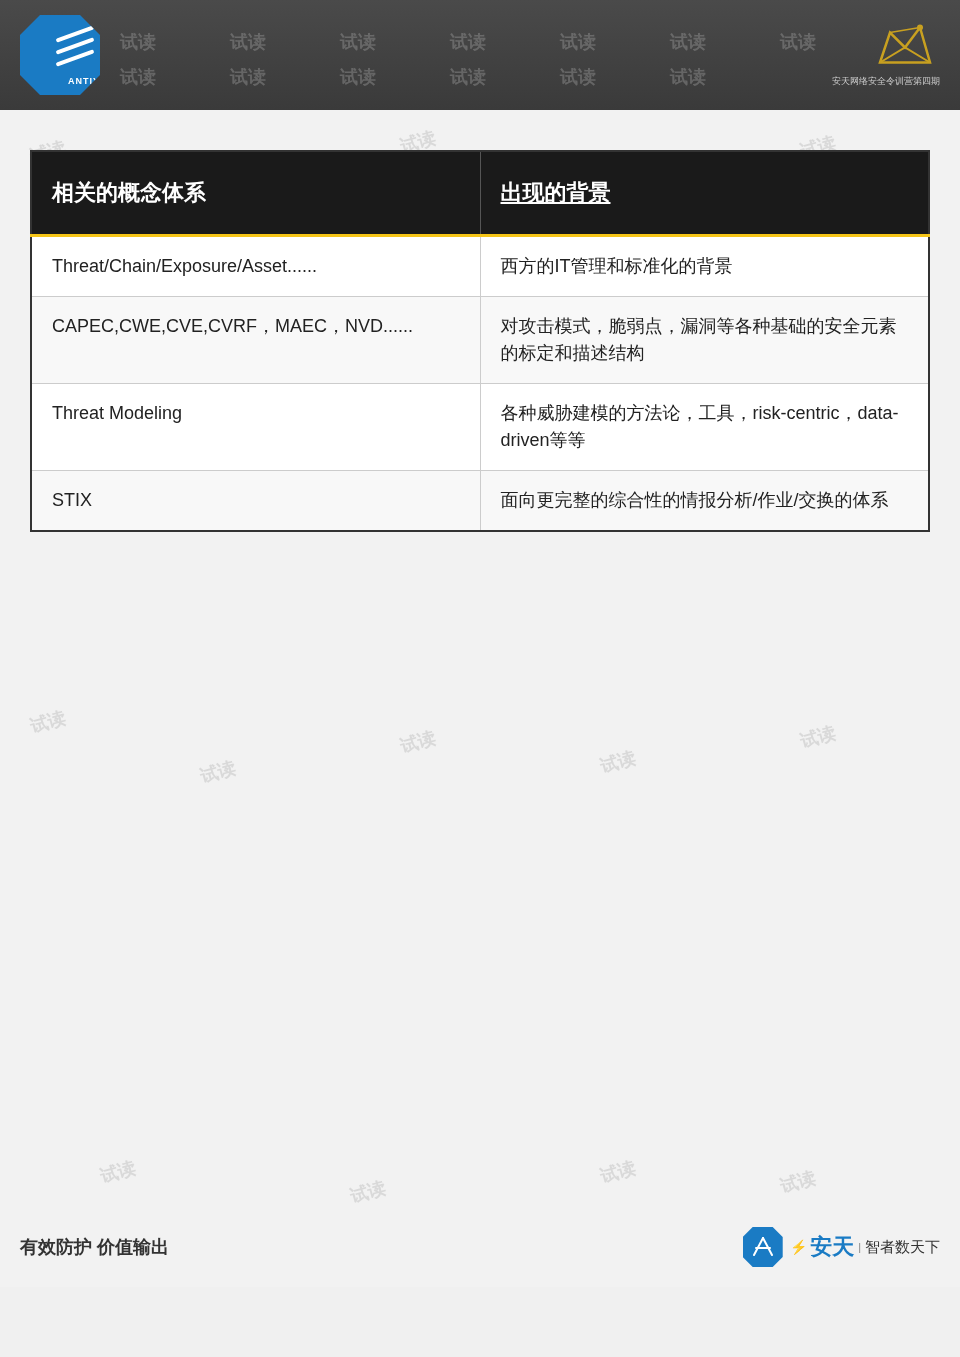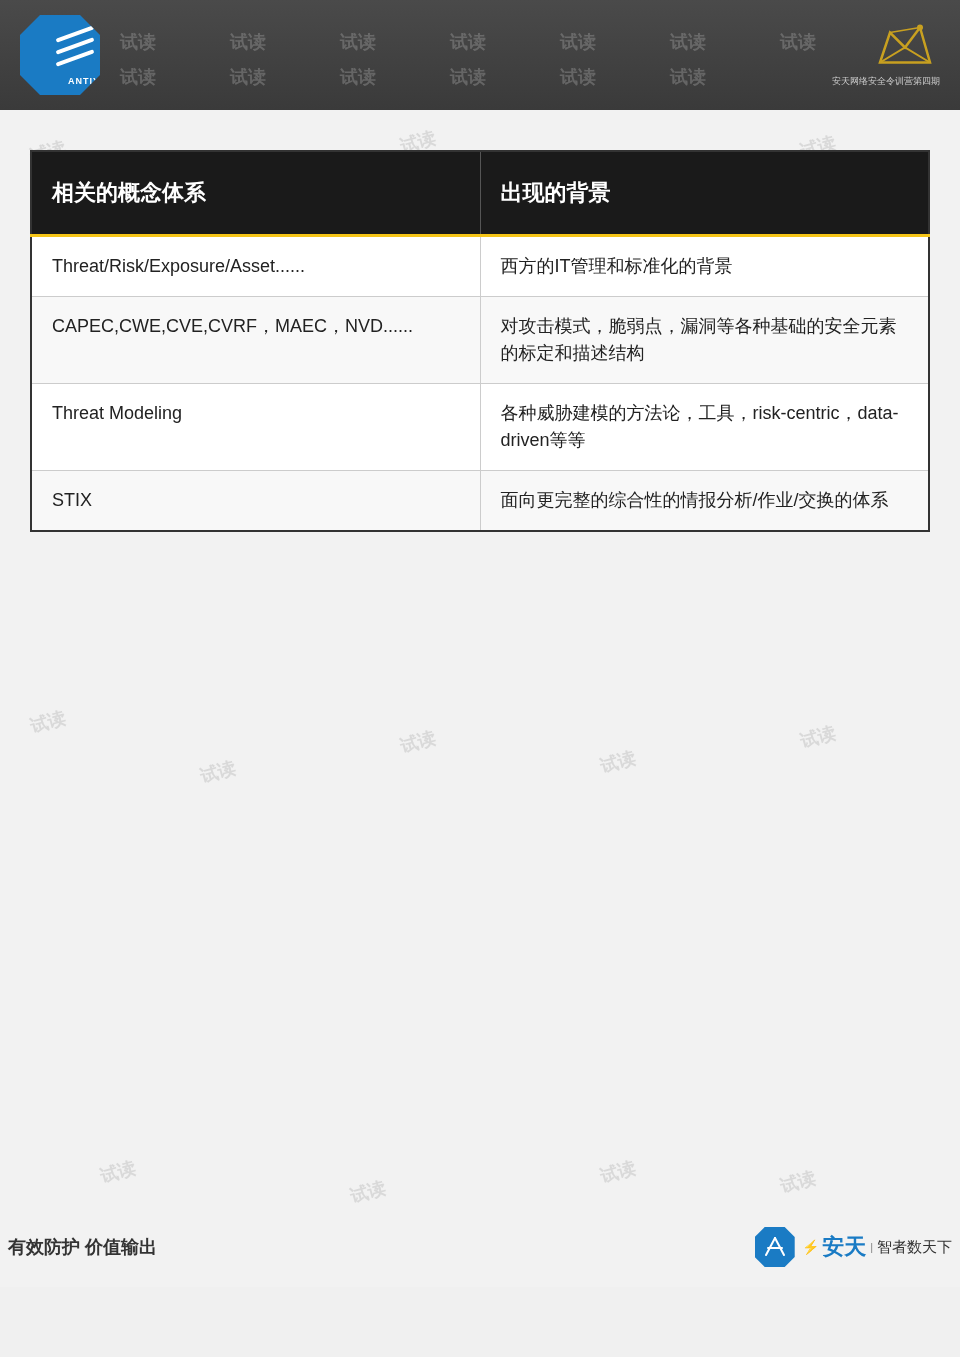--- a/index.html
+++ b/index.html
@@ -110,20 +110,21 @@
       text-align: left;
       border: 1px solid #555;
     }
     .concept-table th.left-header {
       width: 50%;
       border-bottom: 3px solid #f5c518;
     }
     .concept-table th.right-header {
       width: 50%;
       border-bottom: 3px solid #f5c518;
+      text-decoration: underline;
     }
     .concept-table td {
       padding: 16px 20px;
       font-size: 18px;
       vertical-align: top;
       border: 1px solid #ccc;
       line-height: 1.5;
     }
     .concept-table tr:nth-child(even) td {
       background: #f8f8f8;
@@ -209,39 +210,39 @@
 
   <table class="concept-table" style="position: relative; z-index: 2;">
     <thead>
       <tr>
         <th class="left-header">相关的概念体系</th>
         <th class="right-header">出现的背景</th>
       </tr>
     </thead>
     <tbody id="table-body">
     <tr>
-          <td class="left-cell">Threat/Risk/Exposure/Asset......</td>
+          <td class="left-cell">Threat/Chain/Exposure/Asset......</td>
           <td class="right-cell">西方的IT管理和标准化的背景</td>
         </tr>
         <tr>
           <td class="left-cell">CAPEC,CWE,CVE,CVRF，MAEC，NVD......</td>
           <td class="right-cell">对攻击模式，脆弱点，漏洞等各种基础的安全元素的标定和描述结构</td>
         </tr>
         <tr>
           <td class="left-cell">Threat Modeling</td>
           <td class="right-cell">各种威胁建模的方法论，工具，risk-centric，data-driven等等</td>
         </tr>
         <tr>
           <td class="left-cell">STIX</td>
           <td class="right-cell">面向更完整的综合性的情报分析/作业/交换的体系</td>
         </tr>
       </tbody>
   </table>
 
-  <div style="position: absolute; bottom: 0; left: 0; right: 0; height: 80px; display: flex; align-items: center; justify-content: space-between; padding: 0 8px;">
+  <div style="position: absolute; bottom: 0; left: 0; right: 0; height: 80px; display: flex; align-items: center; justify-content: space-between; padding: 0 20px;">
     <span style="font-size: 18px; color: #333; font-weight: bold;">有效防护 价值输出</span>
     <div style="display: flex; align-items: center;">
 
       <div style="width:40px; height:40px; background:#1a7bc4; clip-path: polygon(25% 0%, 75% 0%, 100% 25%, 100% 75%, 75% 100%, 25% 100%, 0% 75%, 0% 25%); display:flex; align-items:center; justify-content:center; margin-right:8px;">
         <svg width="28" height="28" viewBox="0 0 28 28">
           <line x1="5" y1="22" x2="14" y2="5" stroke="white" stroke-width="2" stroke-linecap="round"></line>
           <line x1="14" y1="5" x2="23" y2="22" stroke="white" stroke-width="2" stroke-linecap="round"></line>
           <line x1="7" y1="15" x2="21" y2="15" stroke="white" stroke-width="2" stroke-linecap="round"></line>
         </svg>
       </div>

